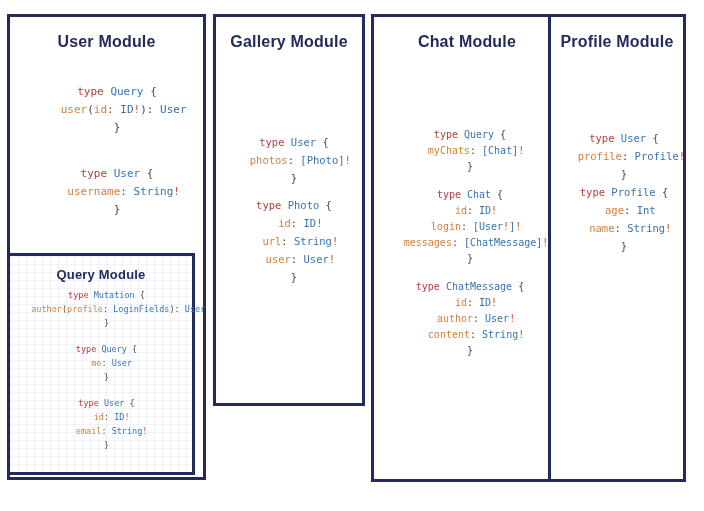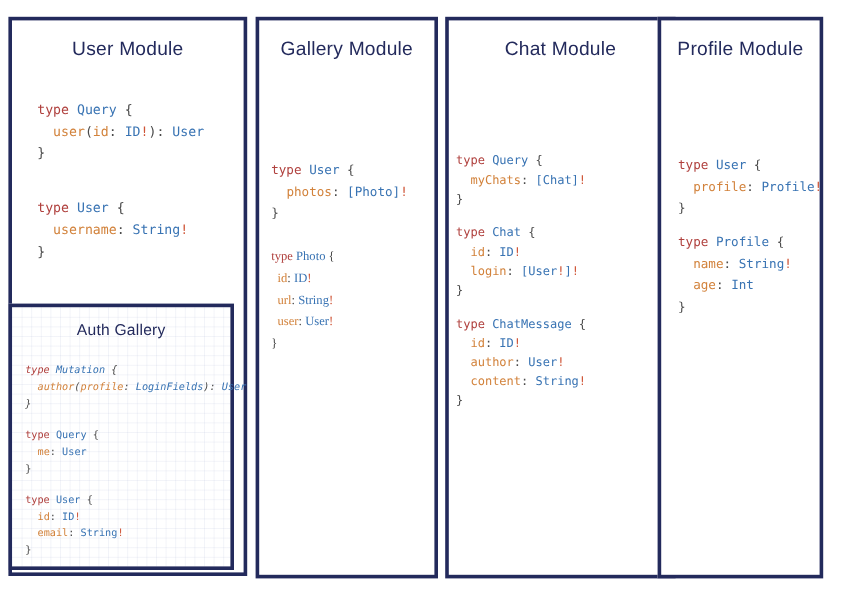--- a/index.html
+++ b/index.html
@@ -5,28 +5,28 @@
   html,body{margin:0;padding:0;}
   body{
     width:704px;height:511px;position:relative;background:#ffffff;
     font-family:"Liberation Sans", sans-serif;overflow:hidden;
   }
   .panel{
     position:absolute;background:#ffffff;
     border:3px solid var(--border);box-sizing:border-box;
   }
   .panel-title{
-    text-align:center;font-weight:400;color:var(--title);
+    text-align:center;font-weight:700;color:var(--title);
     font-size:16px;line-height:19px;padding-top:15px;letter-spacing:.2px;
   }
   .code{
     font-family:"DejaVu Sans Mono", monospace;
     color:var(--punct);
   }
-  .code .ln{white-space:pre;}
+  .code .ln{white-space:pre;text-align:center;}
   .tk-k{color:var(--keyword);}
   .tk-t{color:var(--type);}
   .tk-f{color:var(--field);}
   .tk-p{color:var(--punct);}
   .tk-b{color:var(--bang);}
 
   
   #panel-user{left:7px;top:14px;width:199px;height:466px;}
   #panel-user .code{font-size:11px;line-height:18px;padding-left:21px;}
   #panel-user .blk1{margin-top:32px;}
@@ -35,60 +35,60 @@
   
   #panel-auth{
     left:7px;top:253px;width:188px;height:222px;z-index:2;
     background-image:
       linear-gradient(rgba(175,185,215,0.16) 1px, transparent 1px),
       linear-gradient(90deg, rgba(175,185,215,0.16) 1px, transparent 1px);
     background-size:8px 8px;
   }
   #panel-auth .panel-title{font-size:13px;line-height:16px;padding-top:11px;}
   #panel-auth .code{font-size:8.5px;line-height:14px;padding-left:11px;}
-  #panel-auth .blk1{margin-top:19px;font-style:italic;}
+  #panel-auth .blk1{margin-top:5px;}
   #panel-auth .blk2,#panel-auth .blk3{margin-top:12px;}
 
   
-  #panel-gallery{left:213px;top:14px;width:152px;height:468px;}
+  #panel-gallery{left:213px;top:14px;width:152px;height:392px;}
   #panel-gallery .code{font-size:10.5px;line-height:18px;padding-left:10px;}
   #panel-gallery .blk1{margin-top:82px;}
-  #panel-gallery .blk2{margin-top:19px;font-family:Liberation Serif, serif;}
+  #panel-gallery .blk2{margin-top:9px;}
 
   
   #panel-chat{left:371px;top:14px;width:192px;height:468px;}
   #panel-chat .code{font-size:10px;line-height:16px;padding-left:6px;}
   #panel-chat .blk1{margin-top:76px;}
   #panel-chat .blk2,#panel-chat .blk3{margin-top:12px;}
 
   
   #panel-profile{left:548px;top:14px;width:138px;height:468px;}
   #panel-profile .code{font-size:10.5px;line-height:18px;padding-left:14px;}
   #panel-profile .blk1{margin-top:78px;}
-  #panel-profile .blk2{margin-top:10px;}
+  #panel-profile .blk2{margin-top:0;}
 </style>
 </head>
 <body>
 
 <div class="panel" id="panel-user">
   <div class="panel-title">User Module</div>
   <div class="code blk1">
       <div class="ln"><span class="tk-k">type </span><span class="tk-t">Query </span><span class="tk-p">{</span></div>
       <div class="ln"><span class="tk-p">  </span><span class="tk-f">user</span><span class="tk-p">(</span><span class="tk-f">id</span><span class="tk-p">: </span><span class="tk-t">ID</span><span class="tk-b">!</span><span class="tk-p">): </span><span class="tk-t">User</span></div>
       <div class="ln"><span class="tk-p">}</span></div>
     </div>
   <div class="code blk2">
       <div class="ln"><span class="tk-k">type </span><span class="tk-t">User </span><span class="tk-p">{</span></div>
       <div class="ln"><span class="tk-p">  </span><span class="tk-f">username</span><span class="tk-p">: </span><span class="tk-t">String</span><span class="tk-b">!</span></div>
       <div class="ln"><span class="tk-p">}</span></div>
     </div>
 </div>
 
 <div class="panel" id="panel-auth">
-  <div class="panel-title">Auth Gallery</div>
+  <div class="panel-title">Query Module</div>
   <div class="code blk1">
       <div class="ln"><span class="tk-k">type </span><span class="tk-t">Mutation </span><span class="tk-p">{</span></div>
       <div class="ln"><span class="tk-p">  </span><span class="tk-f">author</span><span class="tk-p">(</span><span class="tk-f">profile</span><span class="tk-p">: </span><span class="tk-t">LoginFields</span><span class="tk-p">): </span><span class="tk-t">User</span></div>
       <div class="ln"><span class="tk-p">}</span></div>
     </div>
   <div class="code blk2">
       <div class="ln"><span class="tk-k">type </span><span class="tk-t">Query </span><span class="tk-p">{</span></div>
       <div class="ln"><span class="tk-p">  </span><span class="tk-f">me</span><span class="tk-p">: </span><span class="tk-t">User</span></div>
       <div class="ln"><span class="tk-p">}</span></div>
     </div>
@@ -120,37 +120,38 @@
   <div class="panel-title">Chat Module</div>
   <div class="code blk1">
       <div class="ln"><span class="tk-k">type </span><span class="tk-t">Query </span><span class="tk-p">{</span></div>
       <div class="ln"><span class="tk-p">  </span><span class="tk-f">myChats</span><span class="tk-p">: </span><span class="tk-t">[Chat]</span><span class="tk-b">!</span></div>
       <div class="ln"><span class="tk-p">}</span></div>
     </div>
   <div class="code blk2">
       <div class="ln"><span class="tk-k">type </span><span class="tk-t">Chat </span><span class="tk-p">{</span></div>
       <div class="ln"><span class="tk-p">  </span><span class="tk-f">id</span><span class="tk-p">: </span><span class="tk-t">ID</span><span class="tk-b">!</span></div>
       <div class="ln"><span class="tk-p">  </span><span class="tk-f">login</span><span class="tk-p">: </span><span class="tk-t">[User</span><span class="tk-b">!</span><span class="tk-t">]</span><span class="tk-b">!</span></div>
+      <div class="ln"><span class="tk-p">  </span><span class="tk-f">messages</span><span class="tk-p">: </span><span class="tk-t">[ChatMessage]</span><span class="tk-b">!</span></div>
       <div class="ln"><span class="tk-p">}</span></div>
     </div>
   <div class="code blk3">
       <div class="ln"><span class="tk-k">type </span><span class="tk-t">ChatMessage </span><span class="tk-p">{</span></div>
       <div class="ln"><span class="tk-p">  </span><span class="tk-f">id</span><span class="tk-p">: </span><span class="tk-t">ID</span><span class="tk-b">!</span></div>
       <div class="ln"><span class="tk-p">  </span><span class="tk-f">author</span><span class="tk-p">: </span><span class="tk-t">User</span><span class="tk-b">!</span></div>
       <div class="ln"><span class="tk-p">  </span><span class="tk-f">content</span><span class="tk-p">: </span><span class="tk-t">String</span><span class="tk-b">!</span></div>
       <div class="ln"><span class="tk-p">}</span></div>
     </div>
 </div>
 
 <div class="panel" id="panel-profile">
   <div class="panel-title">Profile Module</div>
   <div class="code blk1">
       <div class="ln"><span class="tk-k">type </span><span class="tk-t">User </span><span class="tk-p">{</span></div>
       <div class="ln"><span class="tk-p">  </span><span class="tk-f">profile</span><span class="tk-p">: </span><span class="tk-t">Profile</span><span class="tk-b">!</span></div>
       <div class="ln"><span class="tk-p">}</span></div>
     </div>
   <div class="code blk2">
       <div class="ln"><span class="tk-k">type </span><span class="tk-t">Profile </span><span class="tk-p">{</span></div>
+      <div class="ln"><span class="tk-p">  </span><span class="tk-f">age</span><span class="tk-p">: </span><span class="tk-t">Int</span></div>
       <div class="ln"><span class="tk-p">  </span><span class="tk-f">name</span><span class="tk-p">: </span><span class="tk-t">String</span><span class="tk-b">!</span></div>
-      <div class="ln"><span class="tk-p">  </span><span class="tk-f">age</span><span class="tk-p">: </span><span class="tk-t">Int</span></div>
       <div class="ln"><span class="tk-p">}</span></div>
     </div>
 </div>
 
 </body></html>

